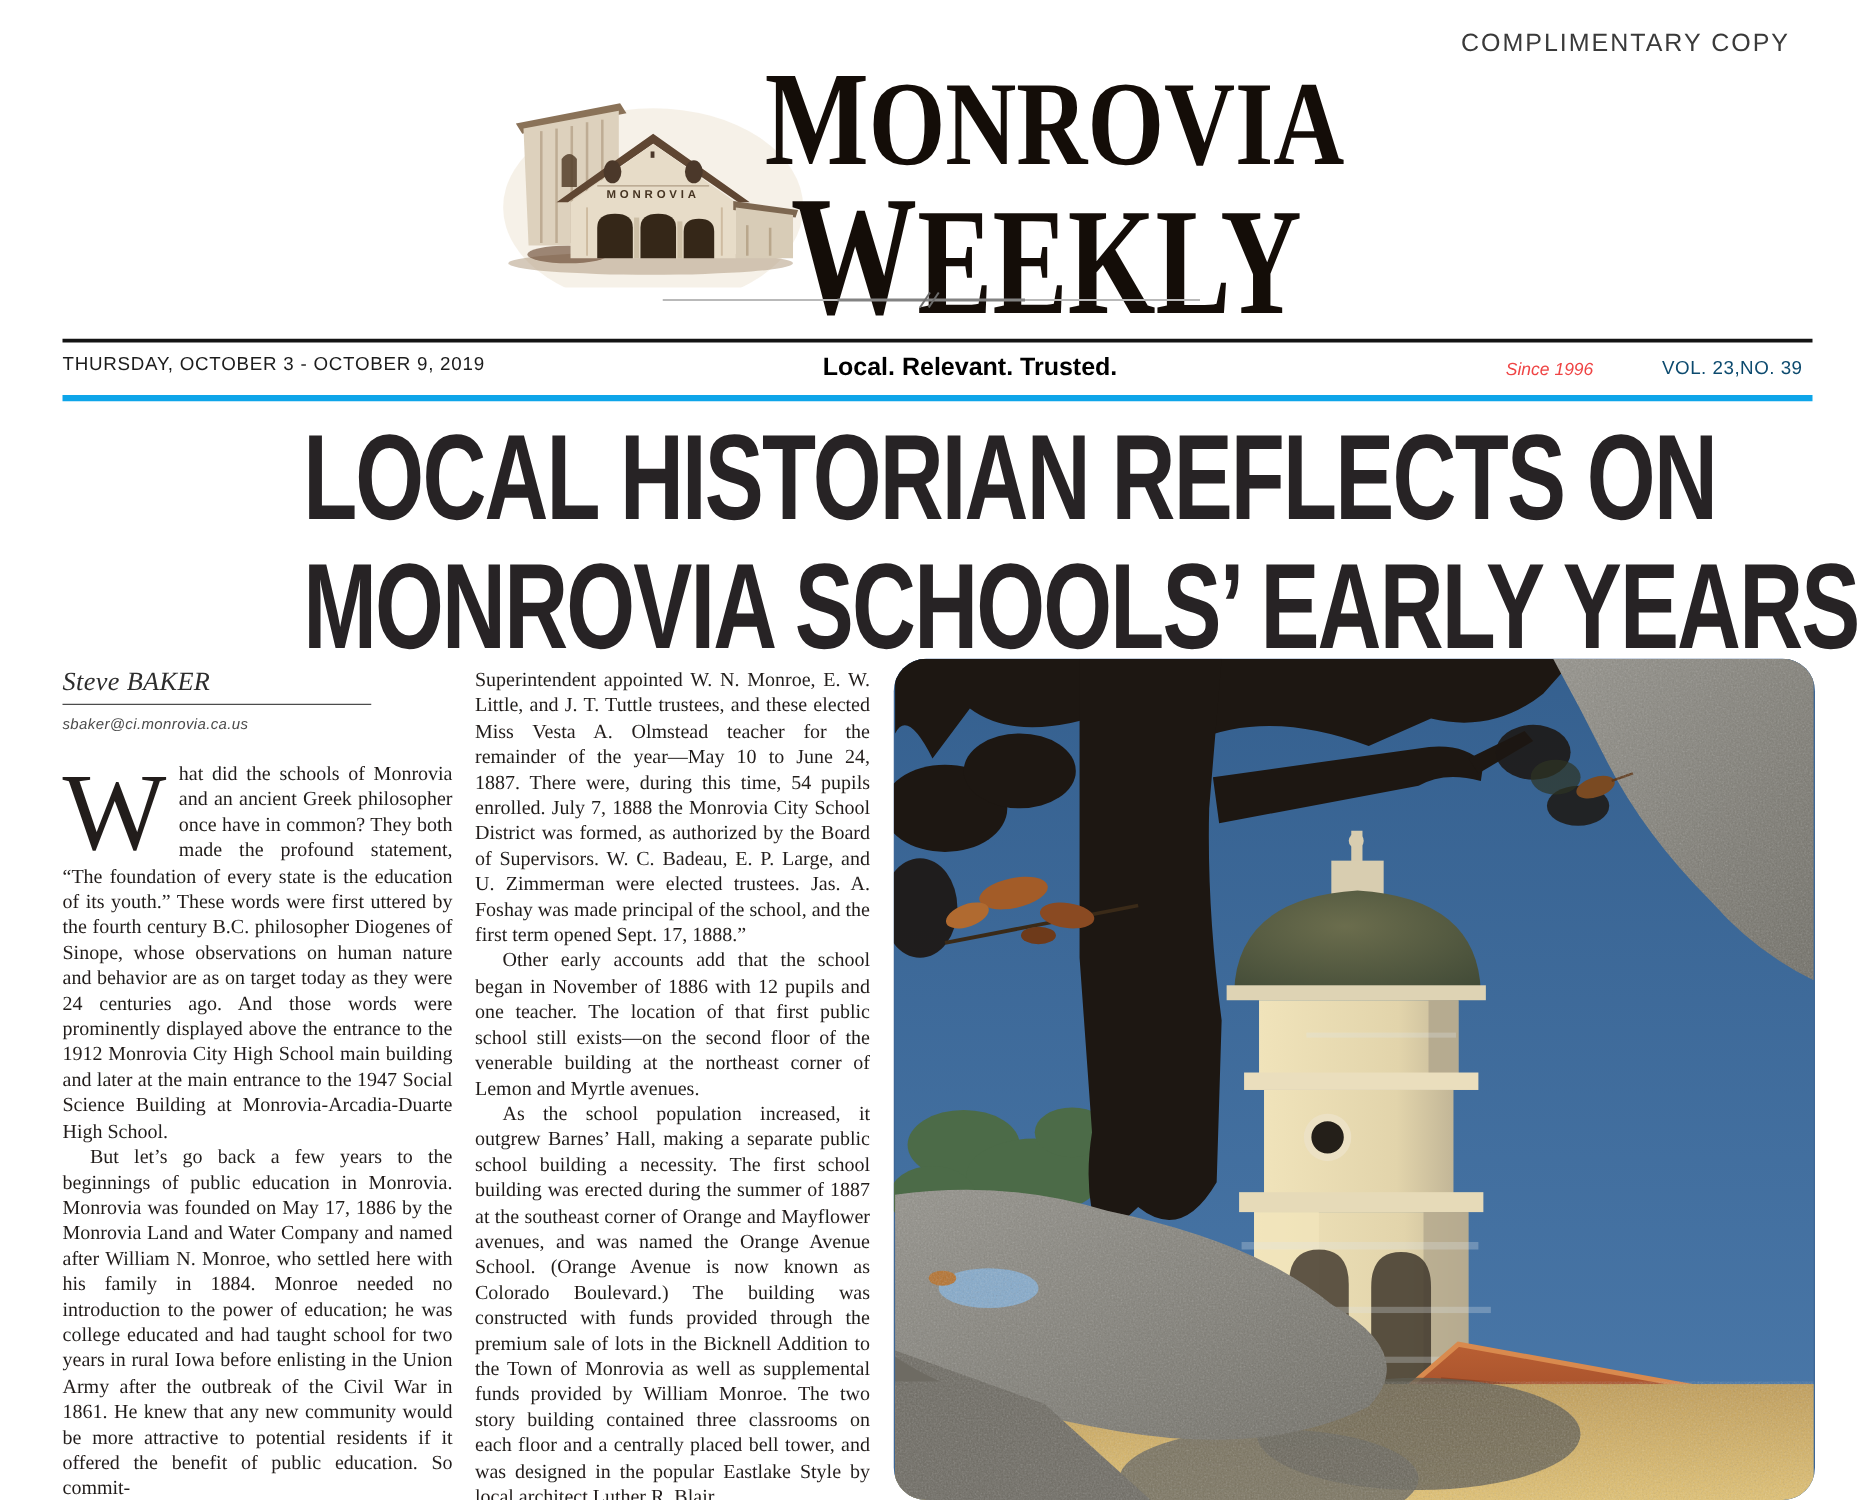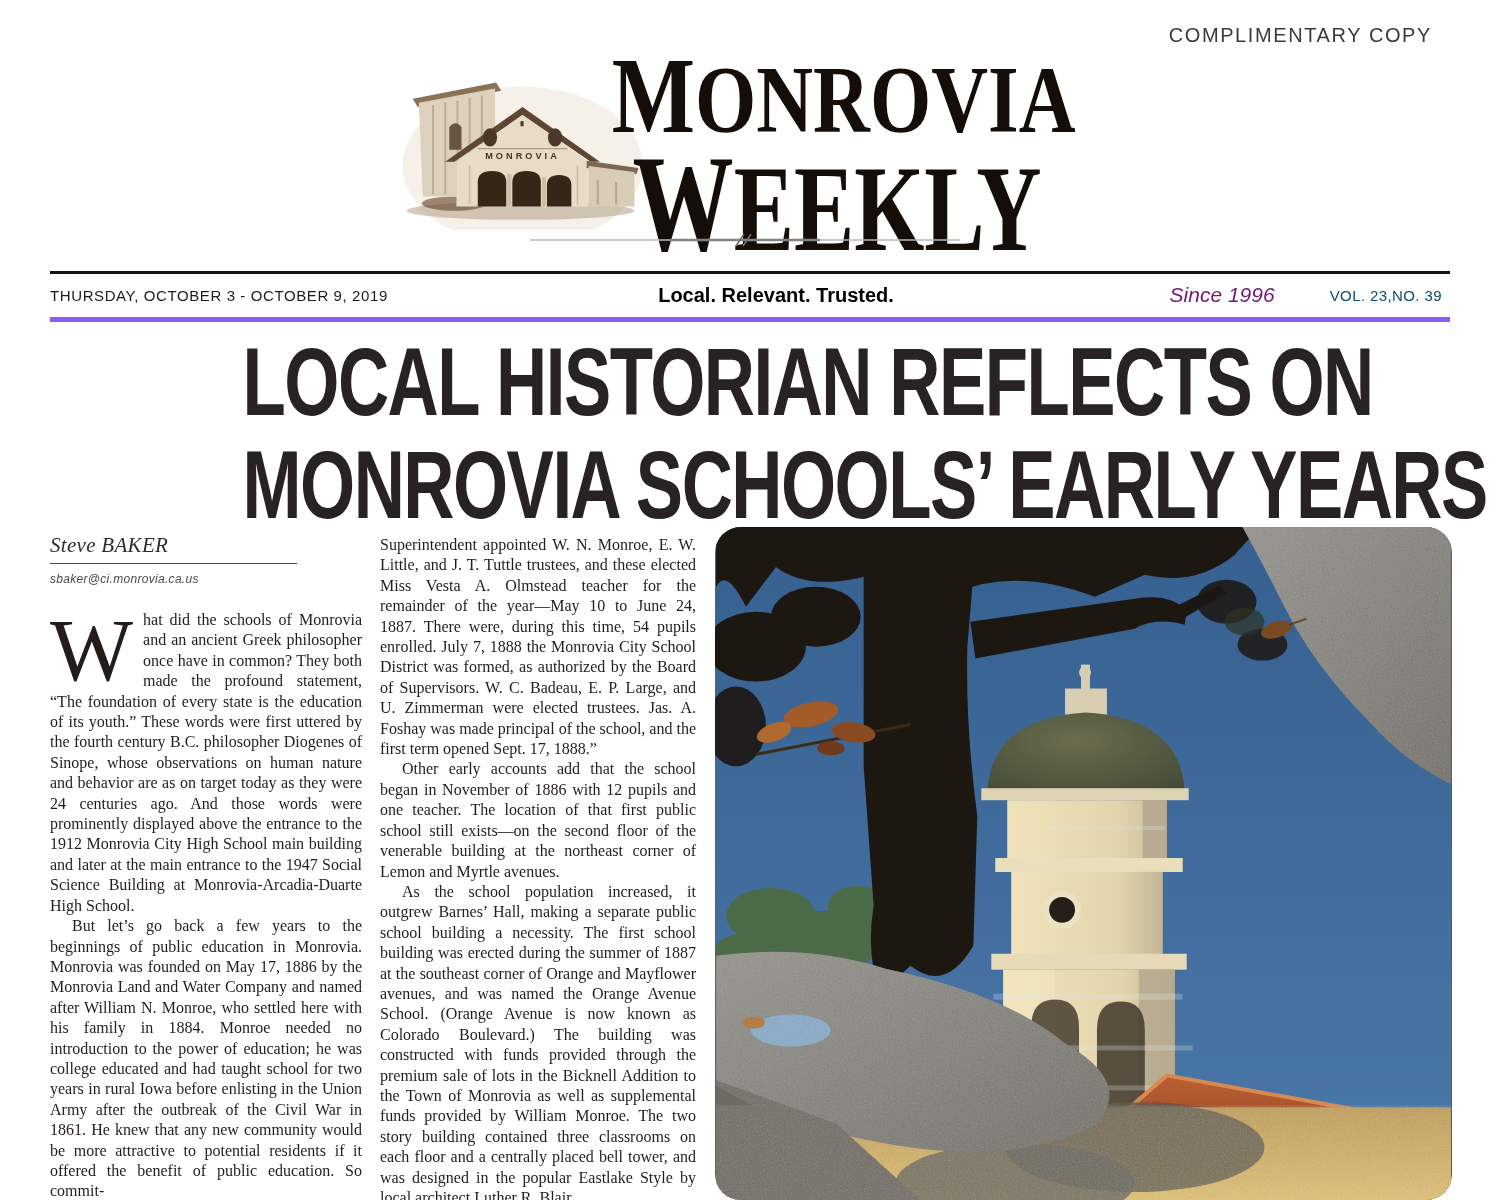--- a/index.html
+++ b/index.html
@@ -21,28 +21,28 @@
   }
   .mast-line{display:block;white-space:nowrap;font-weight:700;}
   .mast-line1{font-size:96px;transform:scaleX(.82);letter-spacing:0px;}
   .mast-line2{font-size:122px;transform:scaleX(.74);margin-top:-14px;}
   .mast-initial{font-size:1.12em;}
   .divider-wrap{position:absolute;left:530px;top:232px;}
 
   
   .info-bar{
     position:absolute;left:50px;top:271px;width:1400px;
-    border-top:3px solid #141414;border-bottom:5px solid #8b5cf6;
+    border-top:3px solid #141414;border-bottom:5px solid #0ea5e9;
     padding:9px 0 10px 0;
-    display:flex;align-items:center;
+    display:flex;
   }
   .info-date{font-size:15px;letter-spacing:.6px;color:#1c1c1c;flex:0 0 480px;}
   .info-tagline{font-size:20px;font-weight:700;color:#000000;flex:1 1 auto;text-align:center;}
   .info-right{flex:0 0 420px;display:flex;justify-content:flex-end;align-items:center;gap:55px;padding-right:8px;}
-  .info-since{font-size:21px;font-style:italic;color:#701a75;}
+  .info-since{font-size:14px;font-style:italic;color:#ef4444;}
   .info-vol{font-size:15px;color:#0c4a6e;letter-spacing:.4px;}
 
   
   .headline{position:absolute;left:0;top:330px;width:1500px;color:#272325;margin-left:40px;}
   .headline-line{
     display:block;width:1500px;text-align:center;white-space:nowrap;
     font-weight:700;font-size:97px;line-height:103px;letter-spacing:-2px;
     transform:scaleX(.73);
   }
 

